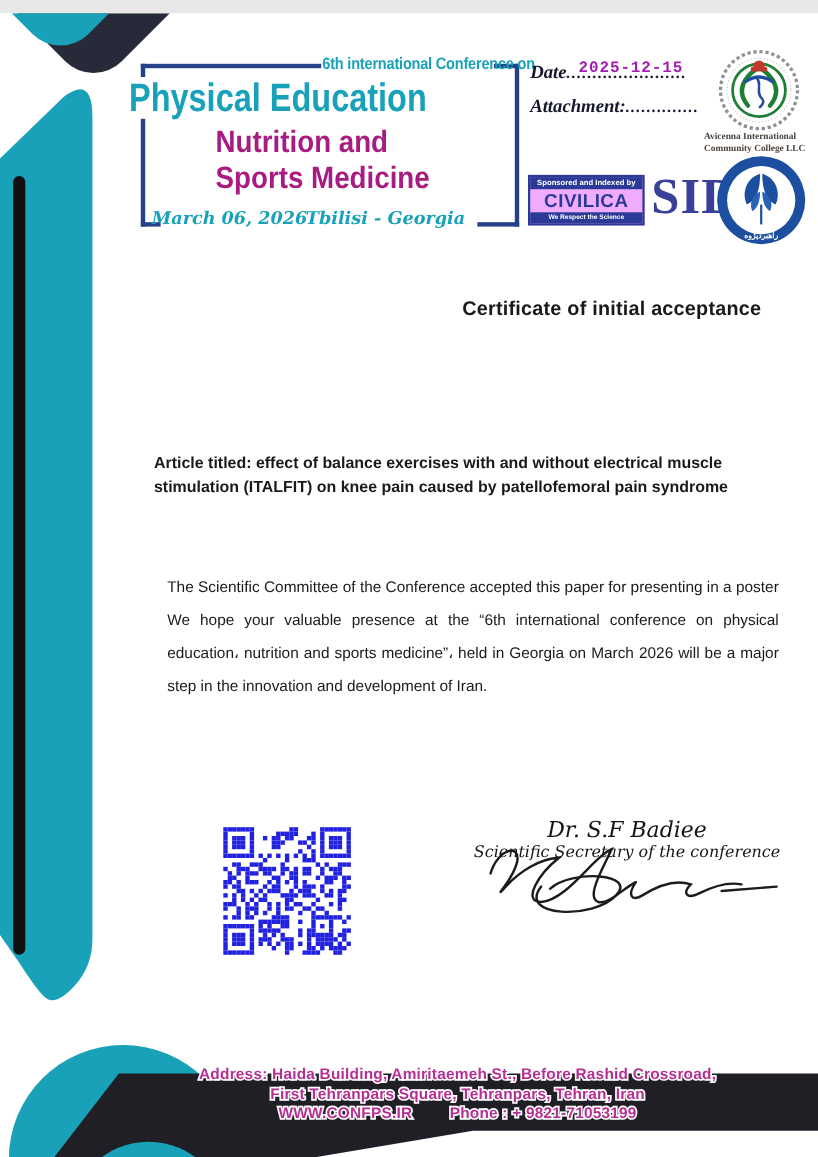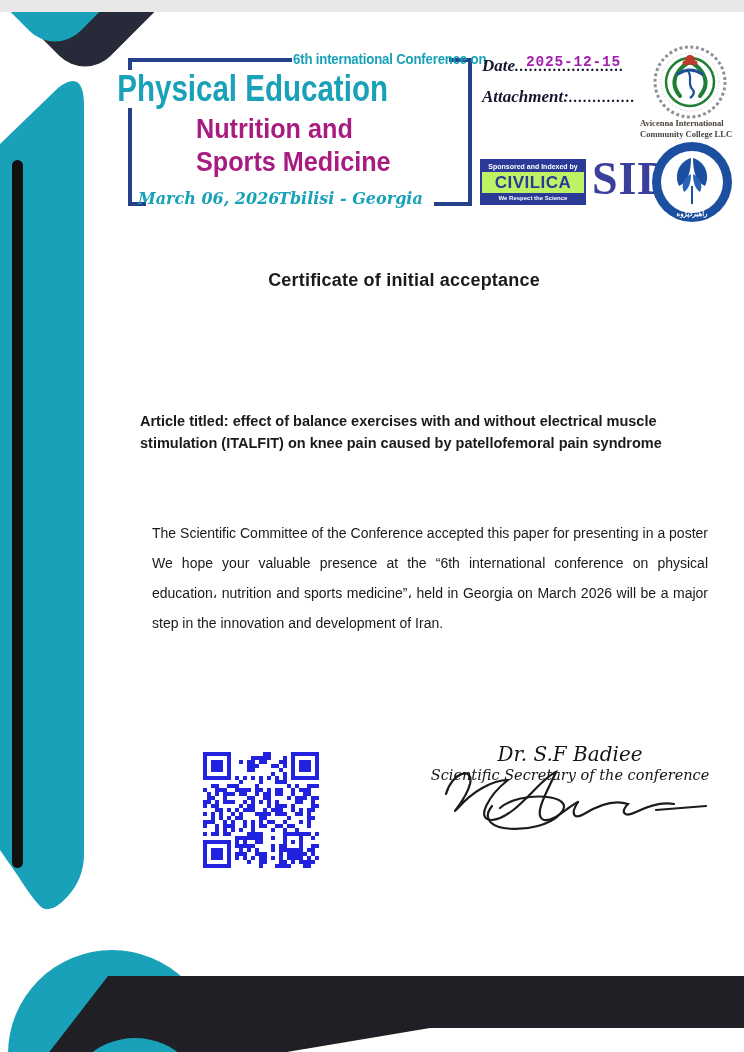--- a/index.html
+++ b/index.html
@@ -38,35 +38,35 @@
   .stamp-row{position:relative;height:31px;font-family:"Liberation Serif",serif;
     font-style:italic;font-weight:bold;font-size:17px;white-space:nowrap;}
   .stamp-row .dots{letter-spacing:1px;font-size:15px;}
   .stamp-val{position:absolute;font-family:Liberation Mono, monospace;font-style:normal;
     font-weight:bold;font-size:14.5px;color:#a21caf;letter-spacing:.8px;}
   .val-date{left:44px;top:-2px;}
   .val-number{left:62px;top:0px;}
 
   
   .civilica{position:absolute;left:480px;top:147px;width:106px;height:46px;border:2px solid var(--civilica);
-    background:#bef264;display:flex;flex-direction:column;}
+    background:#f0abfc;display:flex;flex-direction:column;}
   .civ-strip{background:var(--civilica);color:#fff;font-weight:bold;text-align:center;line-height:1;}
   .civ-top{font-size:7px;padding:2px 0;}
   .civ-bottom{font-size:6px;padding:2px 0;}
   .civ-name{flex:1;display:flex;align-items:center;justify-content:center;
     color:var(--civilica);font-weight:bold;font-size:17px;letter-spacing:.5px;}
   .sid{position:absolute;left:592px;top:140px;font-family:"Liberation Serif",serif;font-weight:bold;
     font-size:46px;color:var(--sid);letter-spacing:1px;}
   .avicenna{position:absolute;left:652px;top:32px;}
   .avicenna-caption{position:absolute;left:640px;top:106px;width:100px;text-align:left;
     font-family:"Liberation Serif",serif;font-weight:bold;font-size:8.5px;line-height:1.25;color:#4a423c;}
   .rahbord{position:absolute;left:650px;top:128px;}
 
   
-  .doc-title{position:absolute;left:128px;top:258px;width:552px;text-align:center;
+  .doc-title{position:absolute;left:140px;top:258px;width:552px;text-align:right;
     font-size:18px;font-weight:bold;color:var(--ink);letter-spacing:.2px;}
   .authors{position:absolute;left:140px;top:331px;font-size:15px;font-weight:bold;color:var(--ink);}
   .authors sup{font-size:11px;}
   .article{position:absolute;left:140px;top:399px;width:556px;font-size:14.5px;font-weight:bold;
     color:var(--ink);line-height:21.5px;}
   .paragraph{position:absolute;left:152px;top:506px;width:556px;font-size:14px;font-weight:normal;
     color:var(--ink);line-height:30px;text-align:justify;}
 
   
   .qr-wrap{position:absolute;left:199px;top:736px;width:124px;height:124px;background:#fff;}
@@ -579,14 +579,22 @@
     </g>
   </svg>
 
   <svg class="bottom-decor" data-name="footer-ornament" width="744" height="132" viewBox="0 920 744 132">
     <circle class="bd-teal" cx="112" cy="1042" r="104"></circle>
     <rect class="bd-line" x="150" y="1045" width="594" height="2"></rect>
     <path class="bd-band" d="M 108 964 L 744 964 L 744 1016 L 430 1016 L 215 1052 L 40 1052 Z"></path>
     <circle class="bd-teal" cx="135" cy="1098" r="72"></circle>
   </svg>
 
+  <div class="footer-text" data-name="footer-address-block">
+    <div data-name="footer-address-line1">Address: Haida Building, Amiritaemeh St., Before Rashid Crossroad,</div>
+    <div data-name="footer-address-line2">First Tehranpars Square, Tehranpars, Tehran, Iran</div>
+    <div class="row3" data-name="footer-contact-line">
+      <span data-name="footer-website">WWW.CONFPS.IR</span>
+      <span data-name="footer-phone">Phone : + 9821-71053199</span>
+    </div>
+  </div>
 
 </div>
 
 </body></html>

